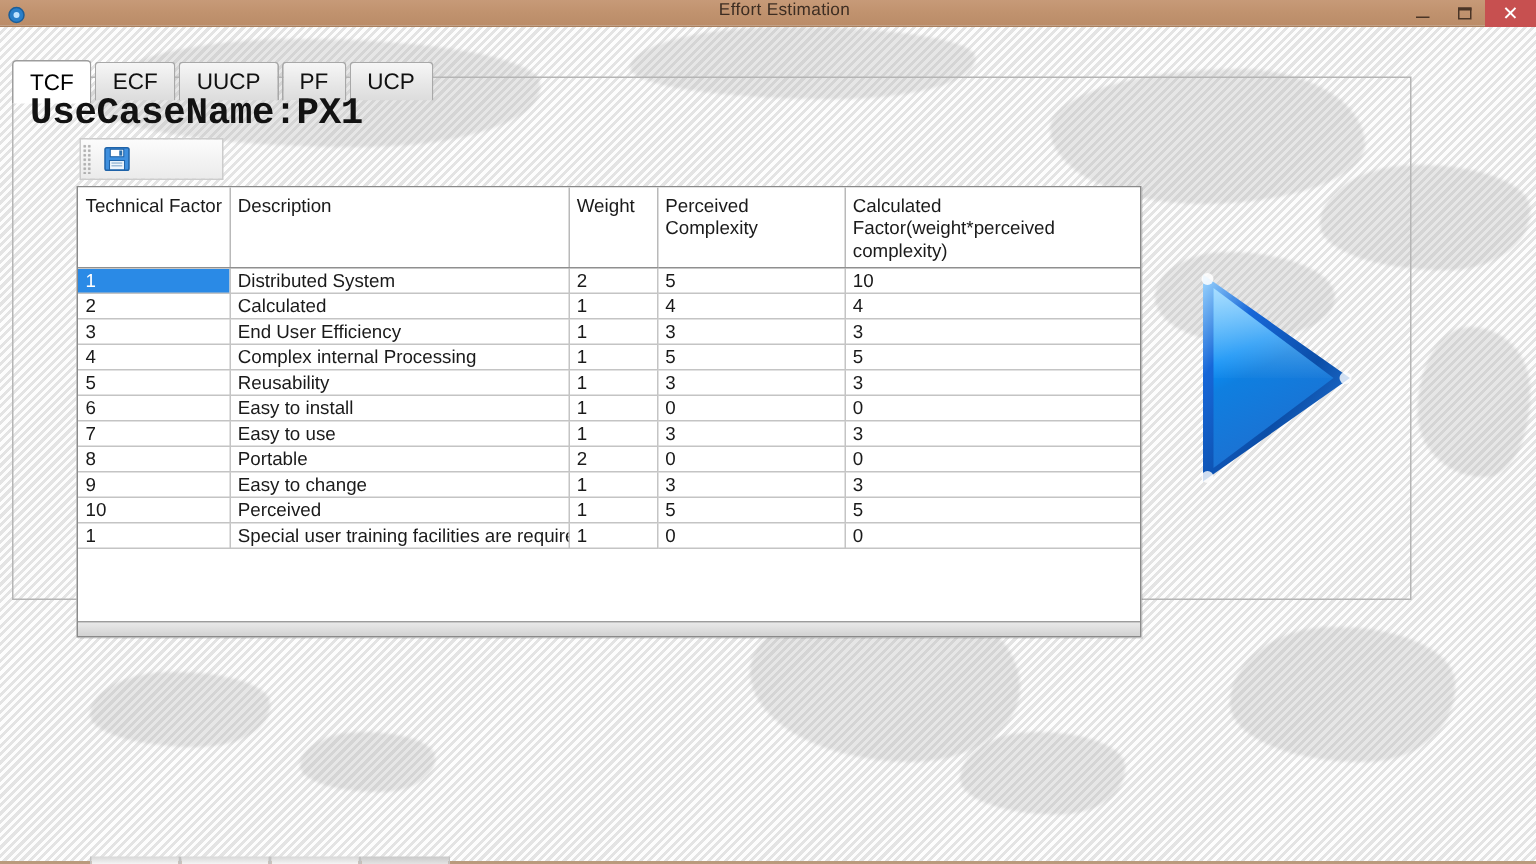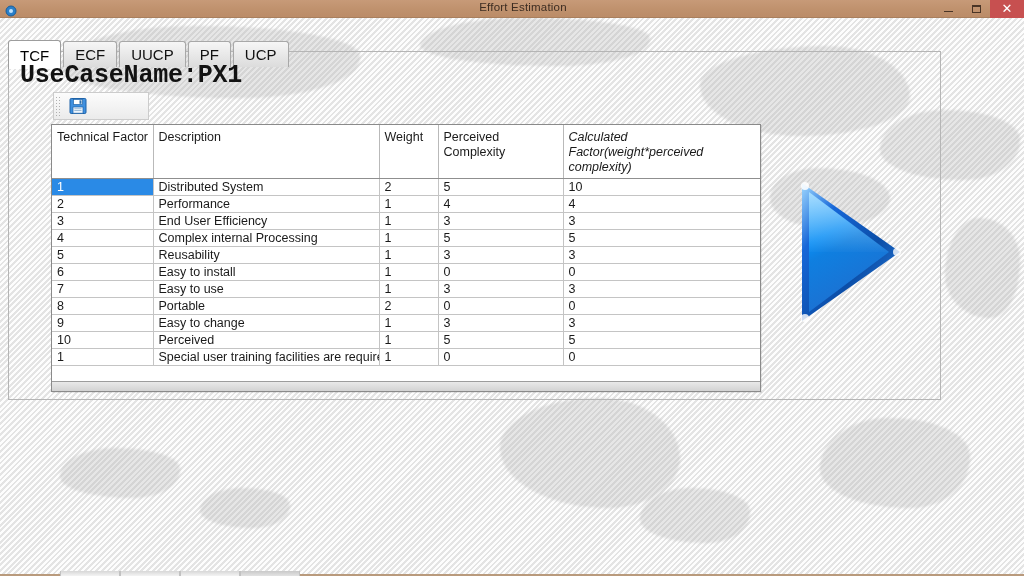--- a/index.html
+++ b/index.html
@@ -224,21 +224,21 @@
   .floppy {
     width: 18px; height: 18px;
     position: relative;
   }
 
   
   .gridwrap {
     position: absolute;
     left: 51px; top: 124px;
     width: 710px;
-    height: 268px;
+    height: 301px;
     border: 1px solid #8a8a8a;
     background: #ffffff;
     box-sizing: border-box;
     z-index: 7;
     box-shadow: 1px 1px 0 rgba(0,0,0,.08);
   }
   table.grid {
     border-collapse: collapse;
     width: 100%;
     table-layout: fixed;
@@ -251,21 +251,21 @@
     color: #1a1a1a;
     text-align: left;
     vertical-align: top;
     padding: 5px 4px 4px 5px;
     border-right: 1px solid #b9b9b9;
     border-bottom: 1px solid #8f8f8f;
     line-height: 1.18;
     height: 44px;
     box-sizing: border-box;
   }
-  table.grid th:last-child { border-right: none; font-style: italic; }
+  table.grid th:last-child { border-right: none; }
   table.grid td {
     font-size: 12.5px;
     color: #1a1a1a;
     padding: 1px 4px 1px 5px;
     border-right: 1px solid #c4c4c4;
     border-bottom: 1px solid #c4c4c4;
     height: 15.6px;
     line-height: 14px;
     overflow: hidden;
     white-space: nowrap;
@@ -398,21 +398,21 @@
       <tbody id="grid-body">
           <tr>
             <td class="sel">1</td>
             <td>Distributed System</td>
             <td>2</td>
             <td>5</td>
             <td>10</td>
           </tr>
           <tr>
             <td>2</td>
-            <td>Performance</td>
+            <td>Calculated</td>
             <td>1</td>
             <td>4</td>
             <td>4</td>
           </tr>
           <tr>
             <td>3</td>
             <td>End User Efficiency</td>
             <td>1</td>
             <td>3</td>
             <td>3</td>

